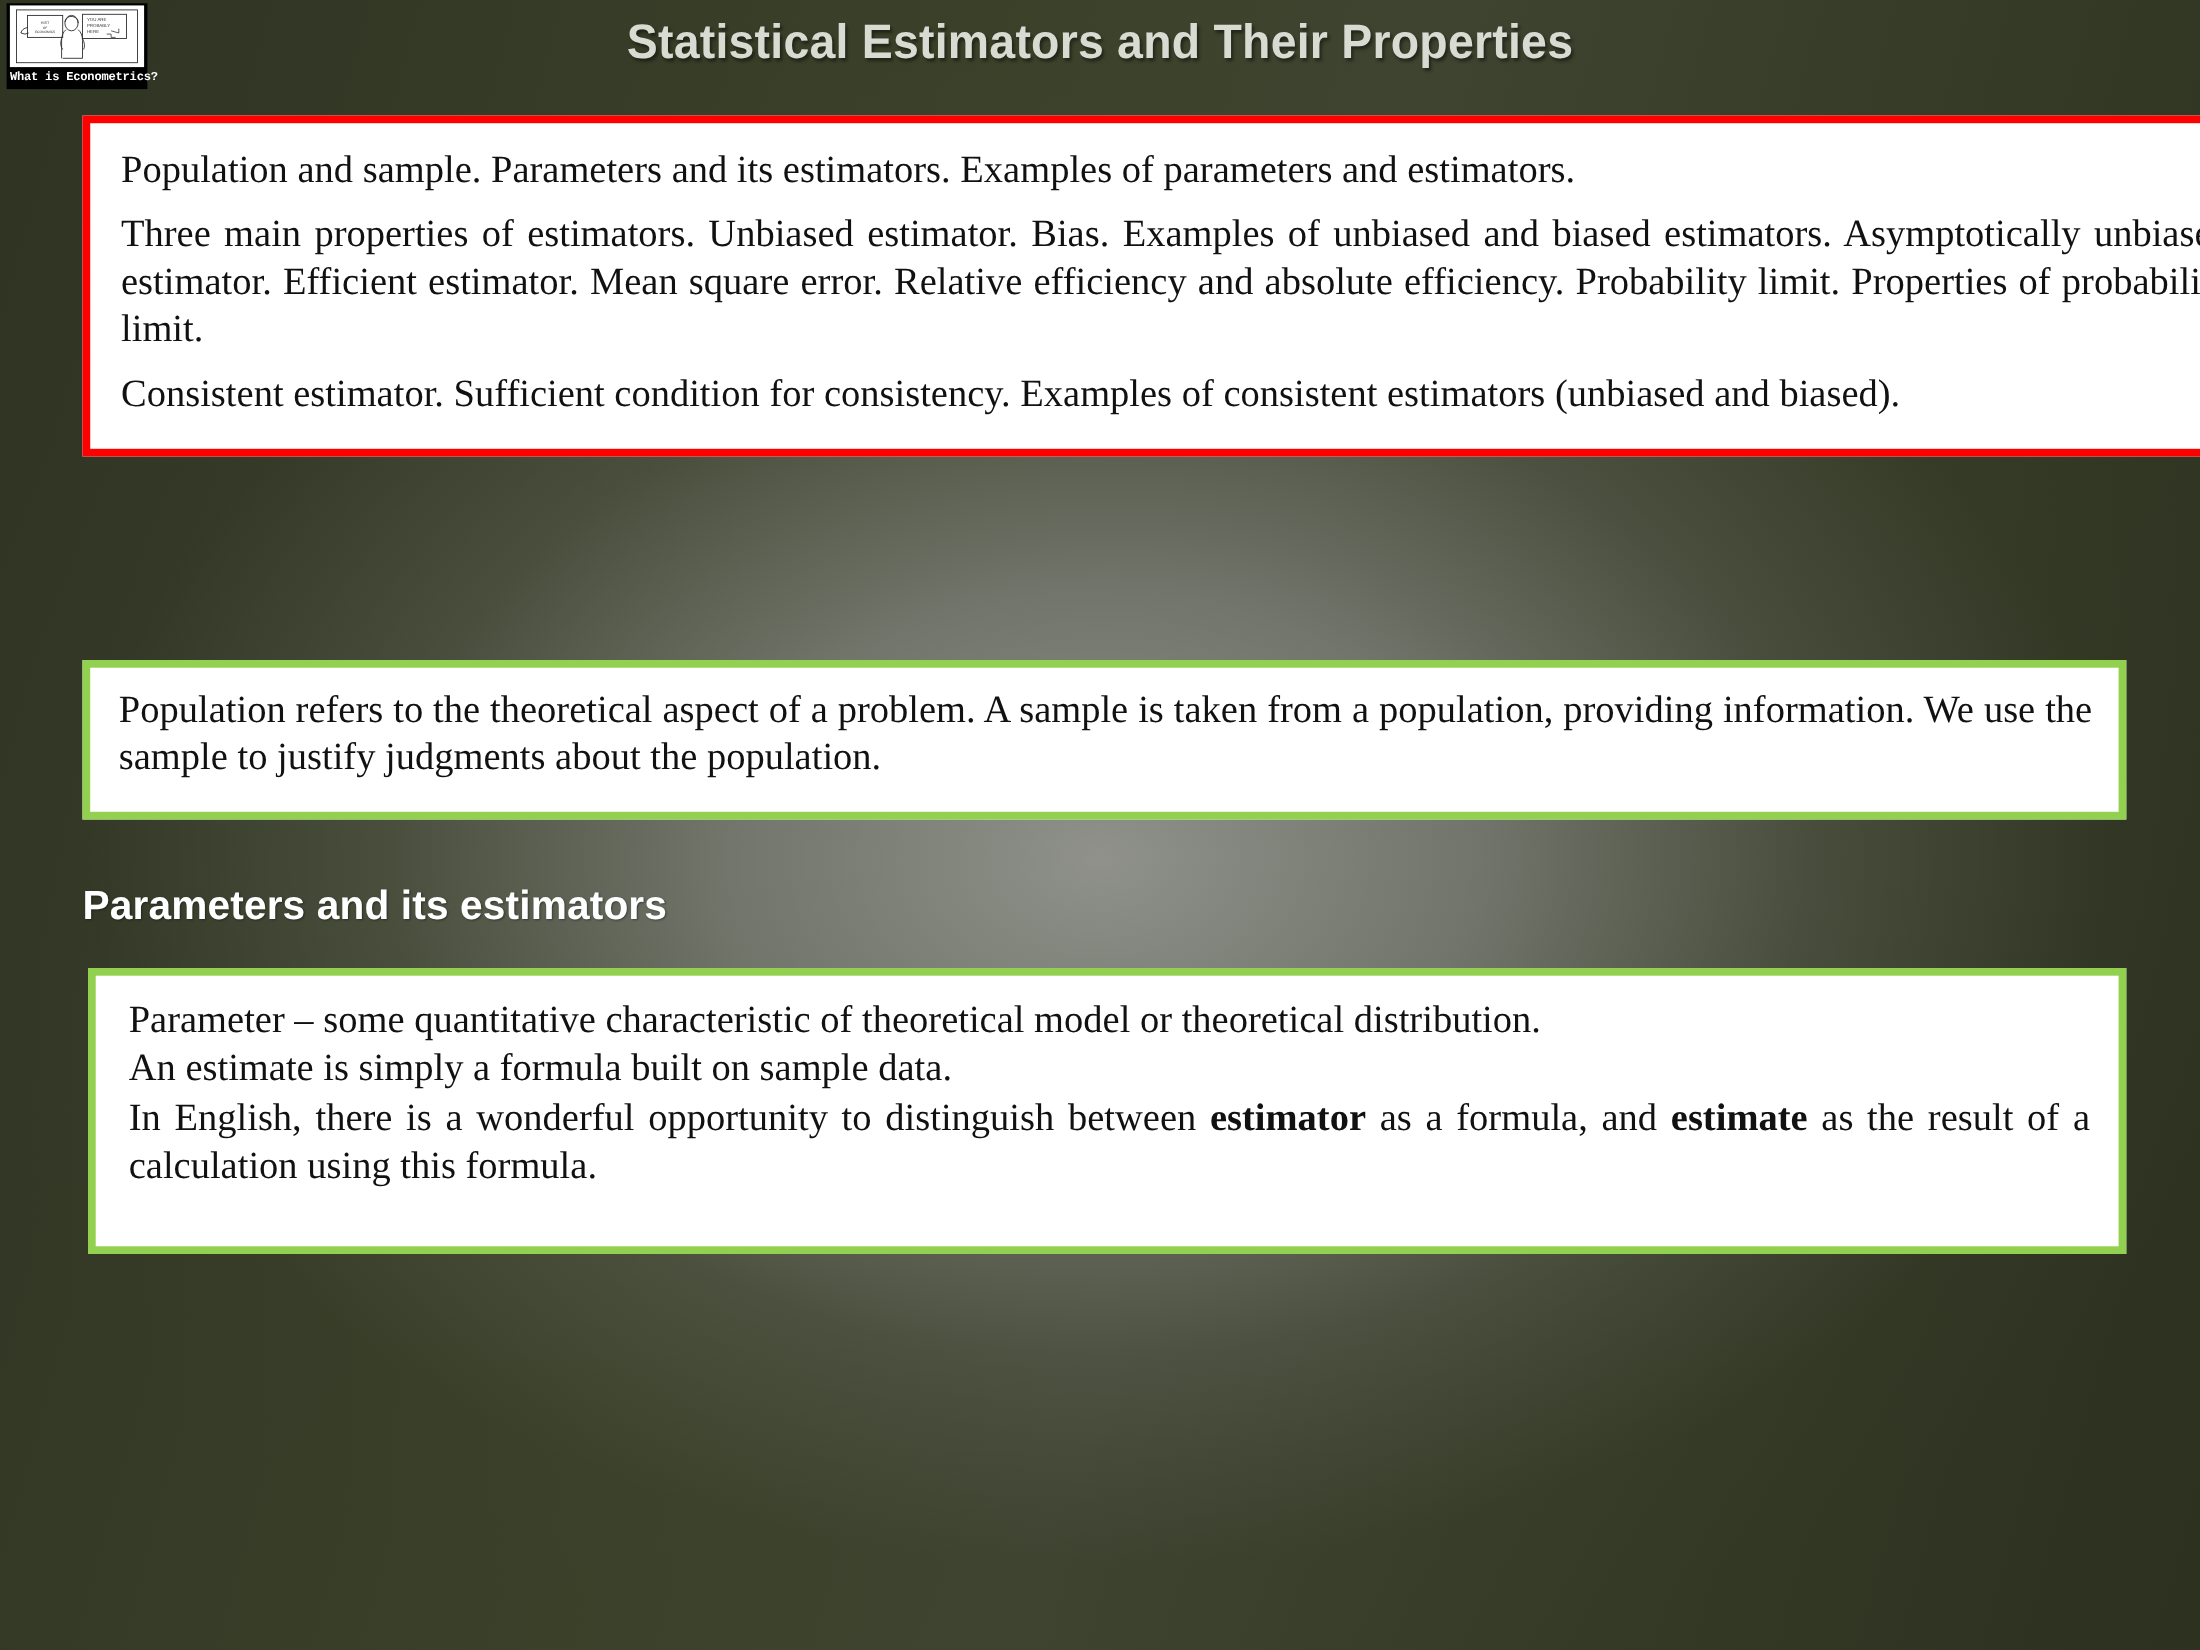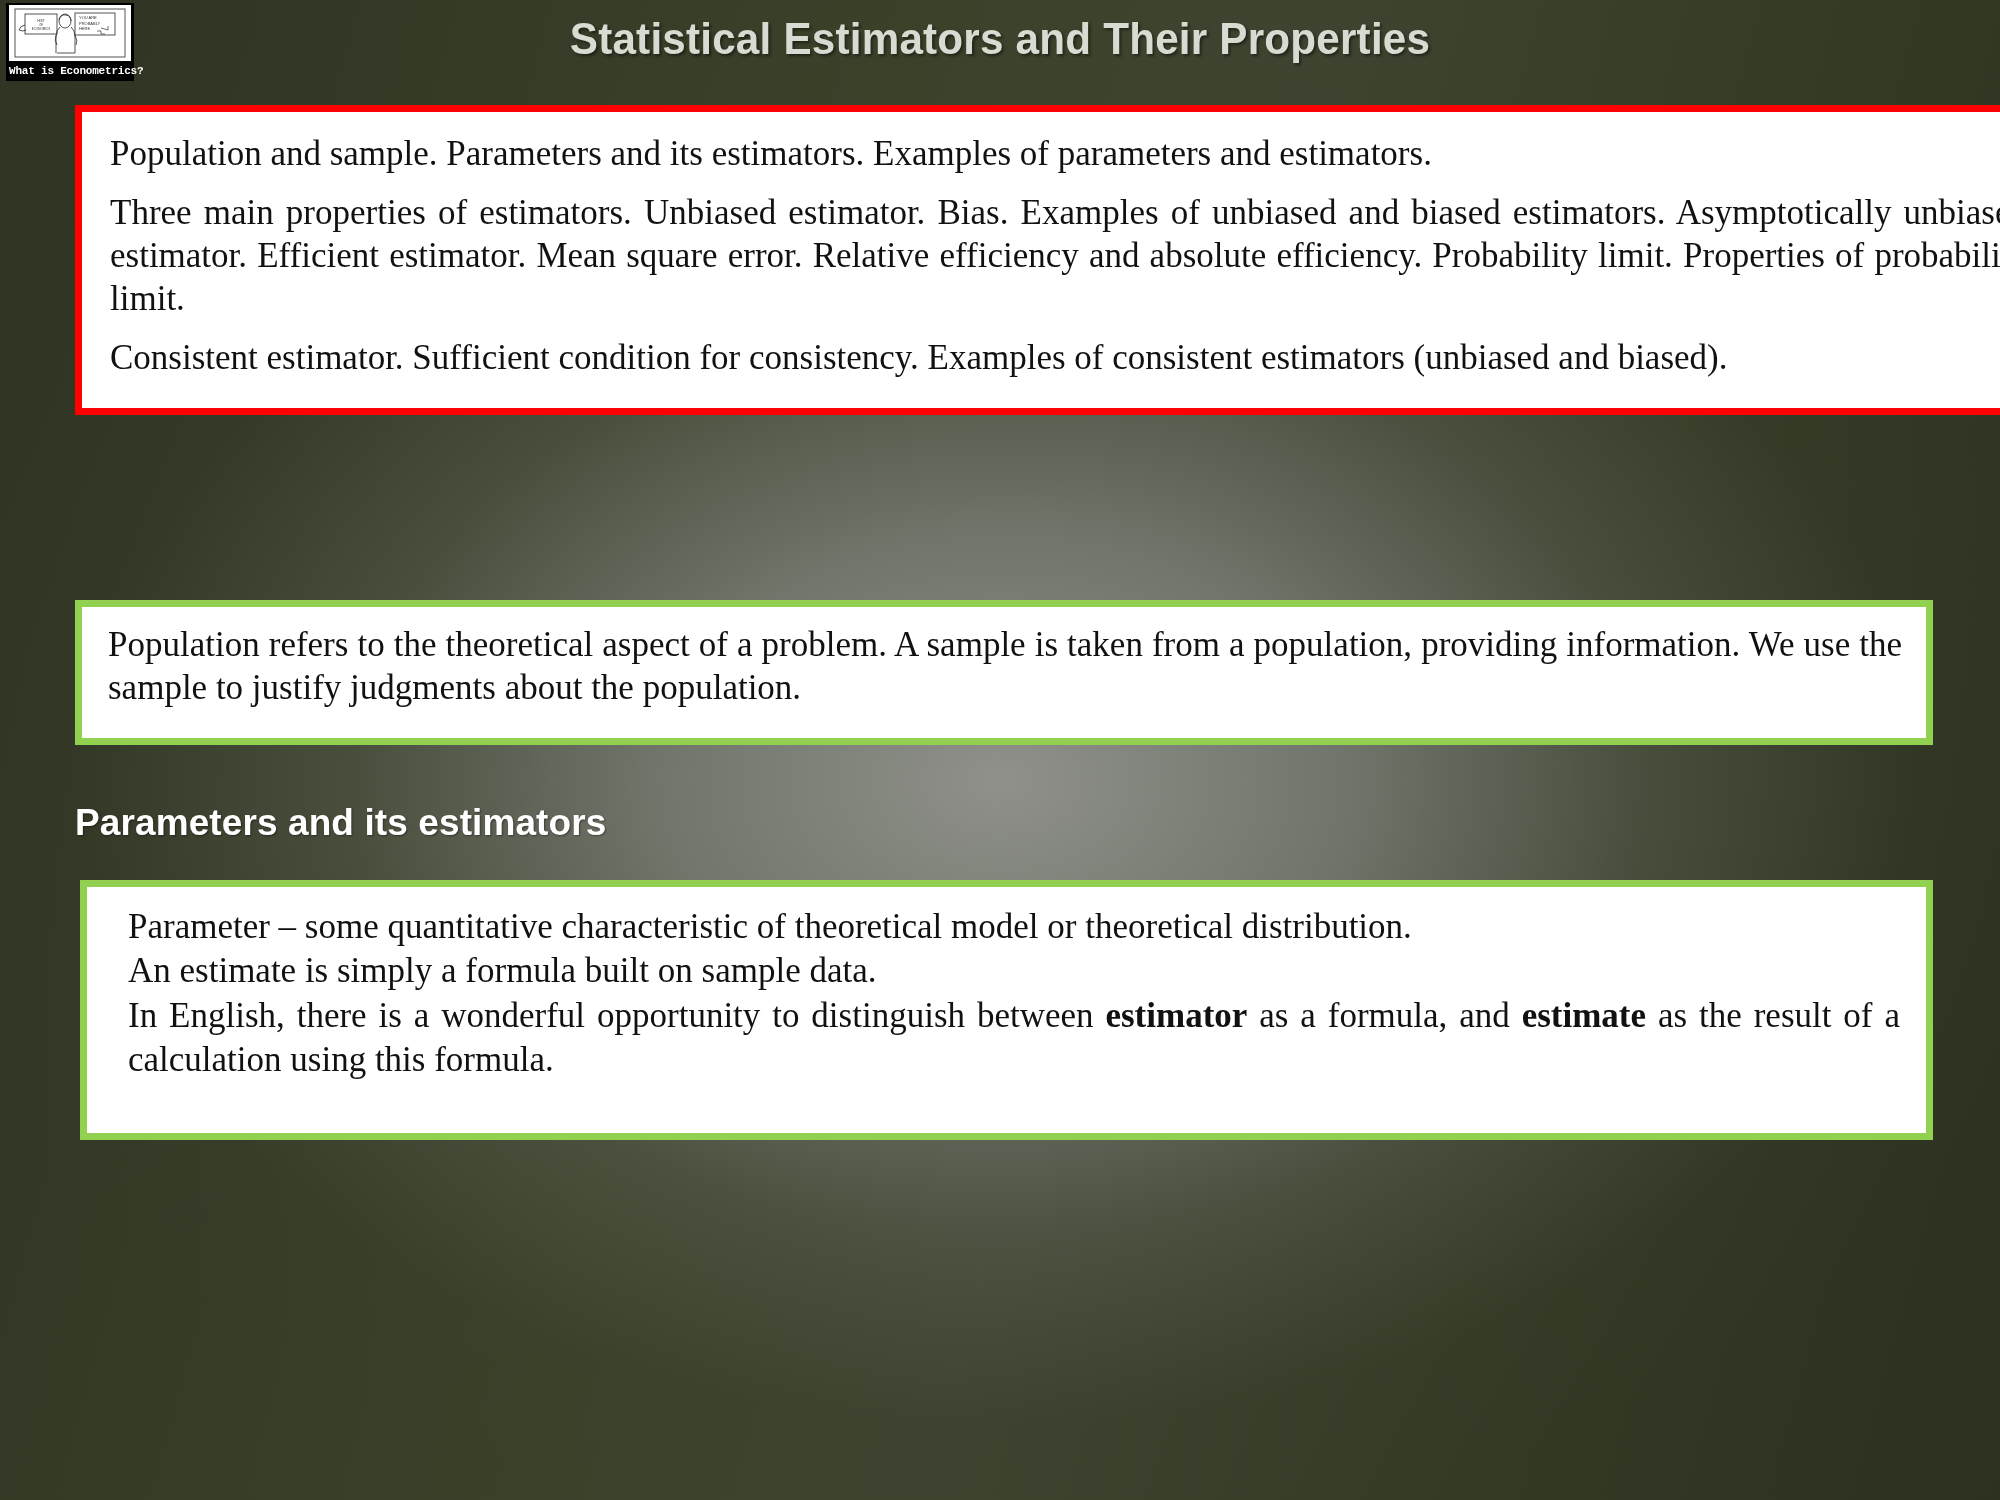--- a/index.html
+++ b/index.html
@@ -107,21 +107,21 @@
   
   #box1 { left: 75px; top: 105px; width: 1986px; height: 310px; }
   #box1 .inner { padding: 20px 26px 14px 28px; }
 
   
   #box2 { left: 75px; top: 600px; width: 1858px; height: 145px; }
   #box2 .inner { padding: 16px 24px 24px 26px; }
 
   
   #box3 { left: 80px; top: 880px; width: 1853px; height: 260px; }
-  #box3 .inner { padding: 18px 26px 14px 41px; }
+  #box3 .inner { padding: 18px 26px 14px 30px; }
 
   
   .heading {
     position: absolute;
     color: #ffffff;
     font-weight: bold;
     font-size: 37px;
     letter-spacing: 0.1px;
     text-shadow: 1px 1px 2px rgba(0,0,0,0.40);
     white-space: nowrap;

